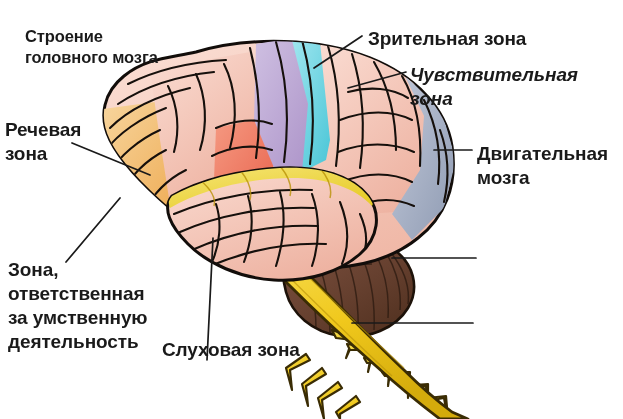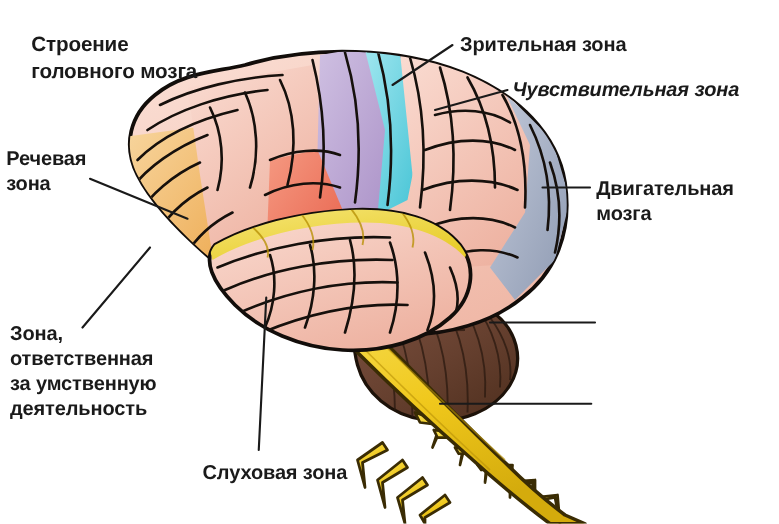--- a/index.html
+++ b/index.html
@@ -19,39 +19,39 @@
     position: absolute;
     left: 0;
     top: 0;
     width: 623px;
     height: 419px;
   }
   .label {
     position: absolute;
     font-family: "Liberation Sans", sans-serif;
     font-weight: bold;
-    font-size: 16px;
+    font-size: 19px;
     line-height: 1.26;
     color: #1a1a1a;
     white-space: pre-line;
     letter-spacing: -0.1px;
   }
   .label.title {
     font-size: 16.5px;
     line-height: 1.25;
   }
   .lbl-title   { left: 13px;  top: 26px; margin-left: 12px;  }
   .lbl-vis     { left: 368px; top: 27px;  }
   .lbl-sens    { left: 410px; top: 63px; font-style: italic;  }
   .lbl-motor   { left: 477px; top: 142px; }
   .lbl-speech  { left: 5px;   top: 118px; }
   .lbl-cereb   { left: 480px; top: 249px; }
   .lbl-mental  { left: 8px;   top: 258px; }
   .lbl-stem    { left: 477px; top: 315px; }
-  .lbl-audio   { left: 162px; top: 369px; text-align: center; }
+  .lbl-audio   { left: 162px; top: 338px; text-align: center; }
 </style>
 </head>
 <body>
 
 <div id="canvas">
 
   <svg id="art" viewBox="0 0 623 419" xmlns="http://www.w3.org/2000/svg">
     <defs>
       <linearGradient id="gFrontal" x1="0" y1="0" x2="1" y2="1">
         <stop offset="0%" stop-color="#f7d29a"></stop>

